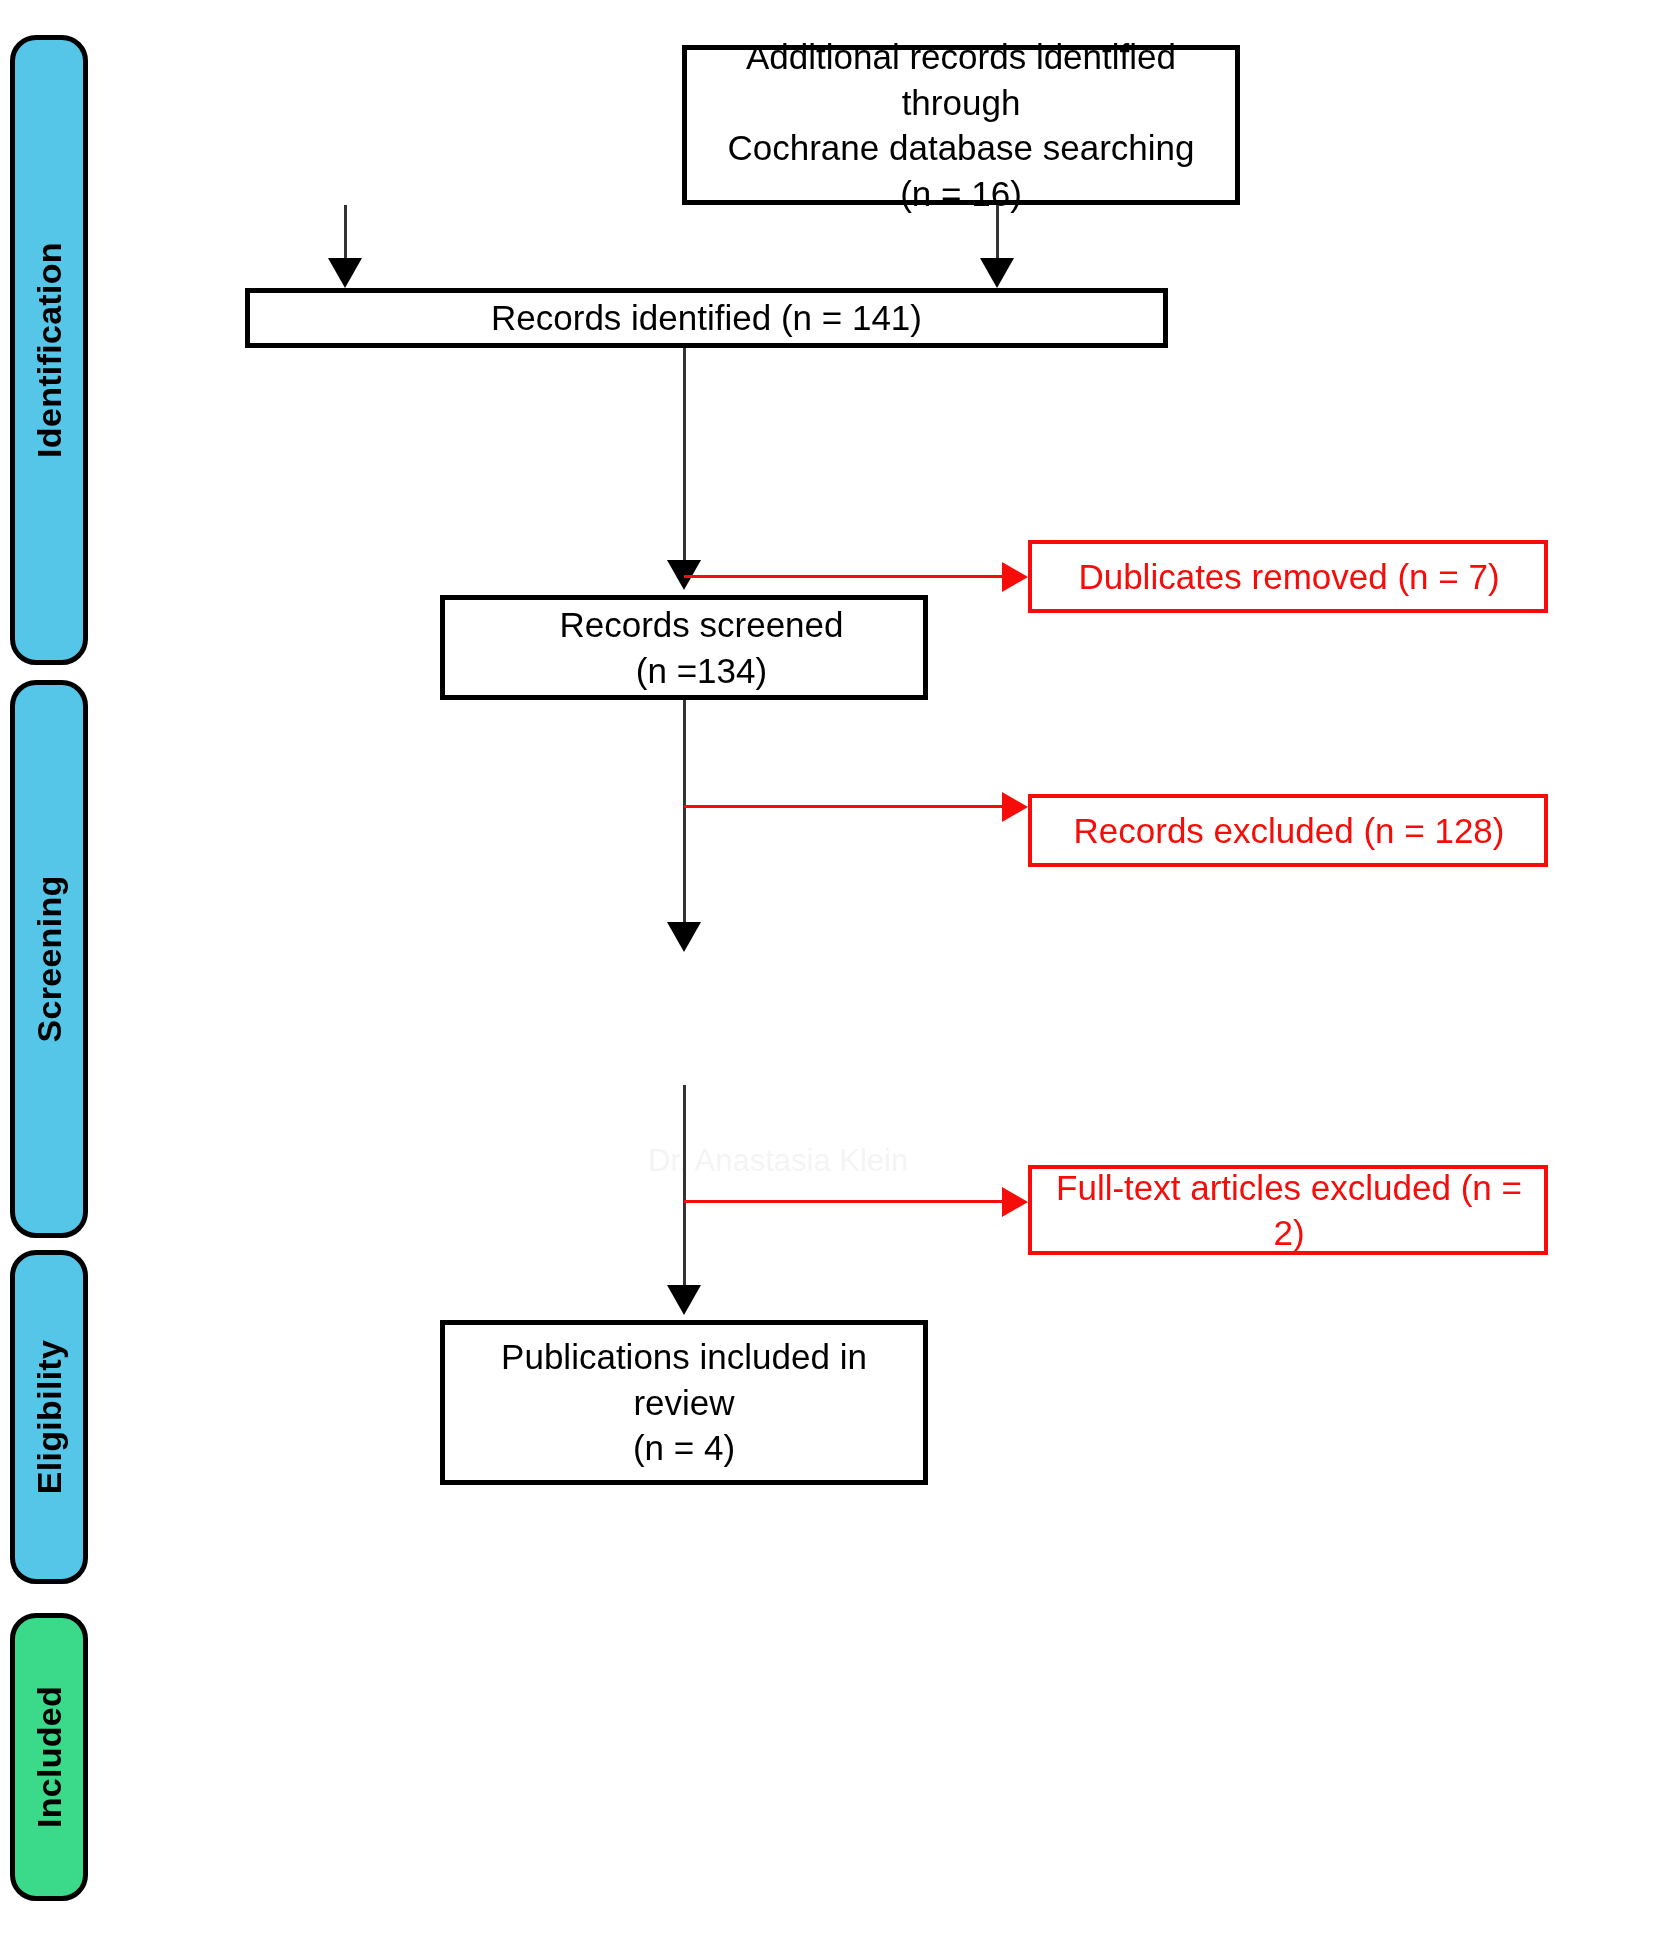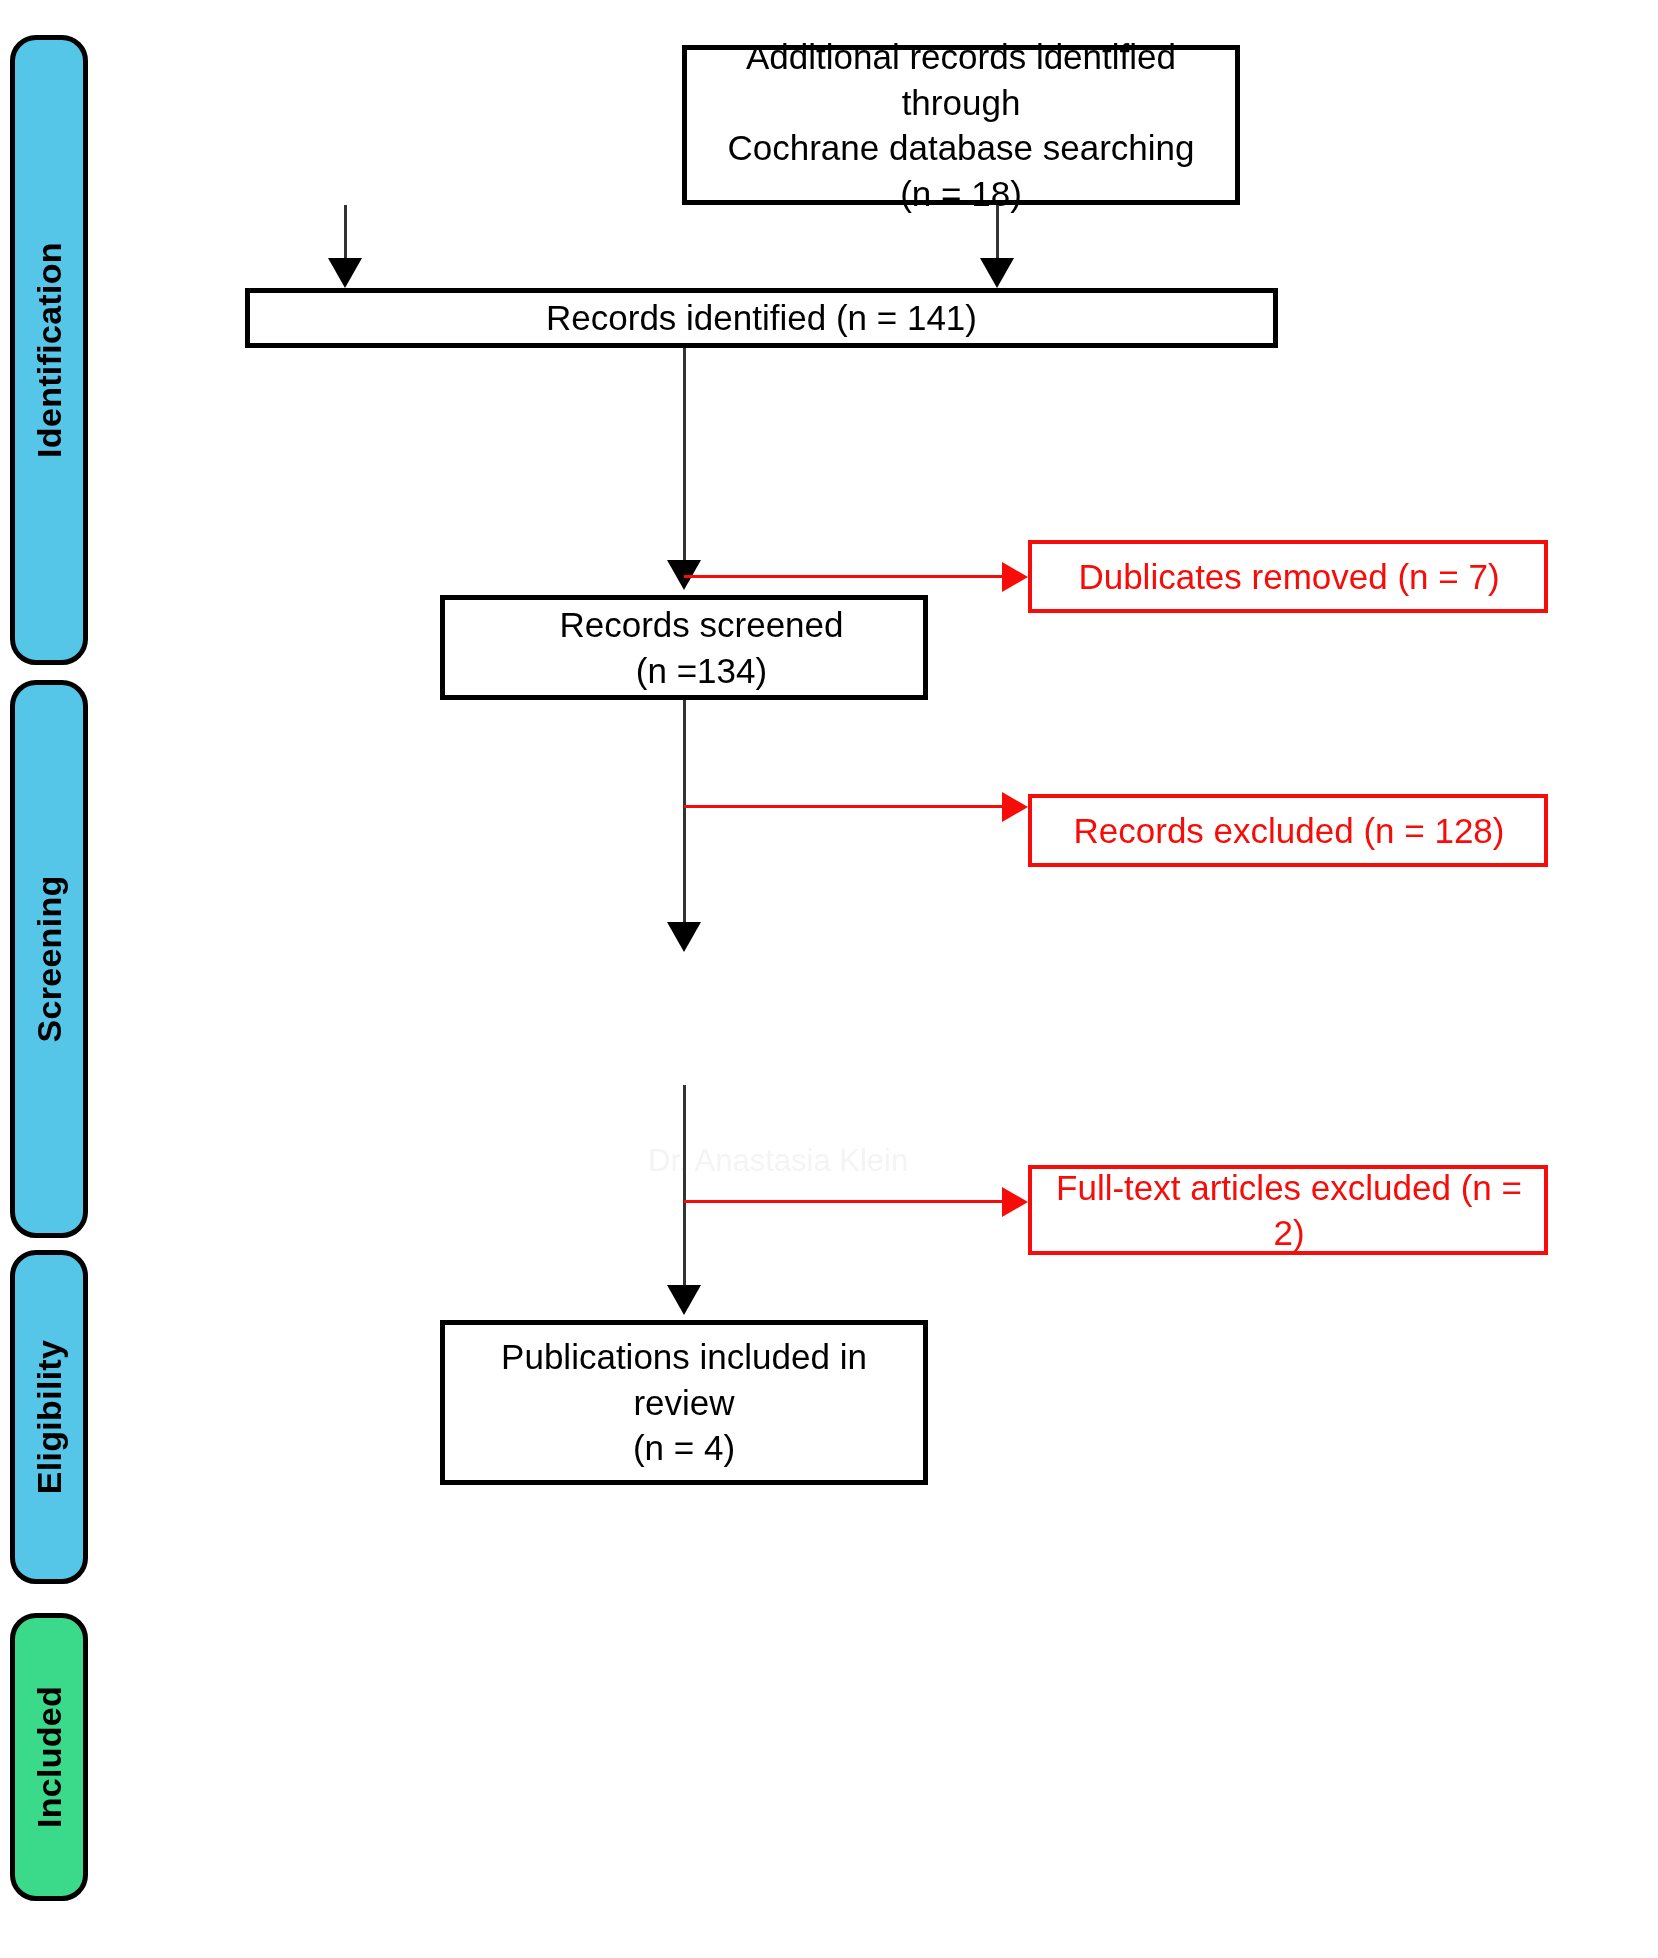--- a/index.html
+++ b/index.html
@@ -131,30 +131,30 @@
   </div>
 
   <div class="stage-bar" style="left:10px; top:1613px; width:78px; height:288px; background:#3BD98A;">
     <span class="stage-label">Included</span>
   </div>
 
 
   <div class="flow-box" style="left:682px; top:45px; width:558px; height:160px;">
     <span class="box-text">Additional records identified through
 Cochrane database searching
-(n = 18)</span>
+(n = 16)</span>
   </div>
 
   <div class="v-line" style="left:344px; top:205px; height:55px;"></div>
   <div class="arrow-down" style="left:328px; top:258px;"></div>
 
   <div class="v-line" style="left:996px; top:205px; height:55px;"></div>
   <div class="arrow-down" style="left:980px; top:258px;"></div>
 
-  <div class="flow-box" style="left:245px; top:288px; width:1033px; height:60px;justify-content:center;">
+  <div class="flow-box" style="left:245px; top:288px; width:923px; height:60px;justify-content:center;">
     <span class="box-text">Records identified (n = 141)</span>
   </div>
 
   <div class="v-line" style="left:683px; top:348px; height:212px;"></div>
   <div class="arrow-down" style="left:667px; top:560px;"></div>
 
   <div class="h-line red" style="left:684px; top:575px; width:320px;"></div>
   <div class="arrow-right" style="left:1002px; top:562px;"></div>
 
   <div class="flow-box excluded thin" style="left:1028px; top:540px; width:520px; height:73px;">

